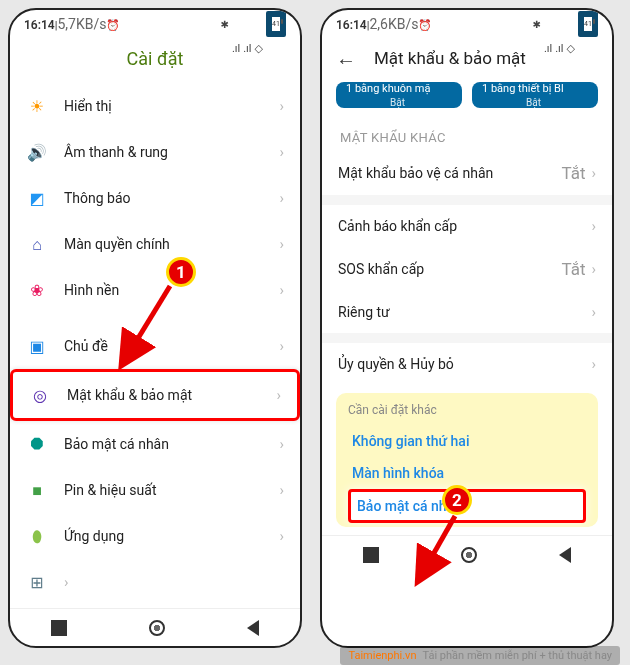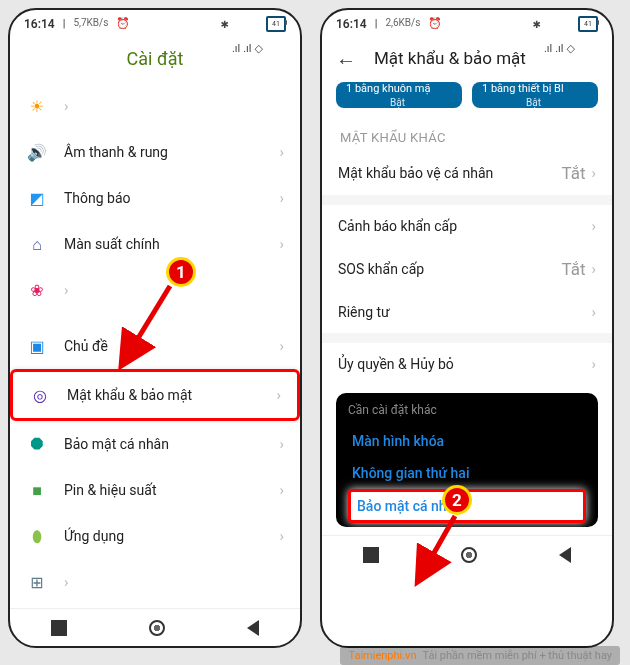--- a/index.html
+++ b/index.html
@@ -30,30 +30,30 @@
   }
   .statusbar {
     height: 28px;
     display: flex;
     align-items: center;
     justify-content: space-between;
     padding: 0 14px;
     font-size: 11px;
     color: #333;
   }
-  .sb-left { display: flex; gap: 8px; align-items: flex-start; }
+  .sb-left { display: flex; gap: 0; align-items: flex-end; }
   .sb-left .time { font-weight: 600; font-size: 12px; }
-  .sb-left .net { font-size: 10px; color: #666; }
+  .sb-left .net { font-size: 14px; color: #666; }
   .sb-left .alarm { color: #f39c12; font-size: 11px; }
   .sb-right { display: flex; gap: 3px; align-items: center; font-size: 11px; color: #444; }
   .sb-right .bt { font-size: 10px; }
   .sb-right .sig, .sb-right .wifi { font-size: 11px; margin-top: 48px; }
   .sb-right .batt {
     display: inline-flex; align-items: center;
-    border: 2px solid #0c4a6e; width: 20px; height: 16px; border-radius: 2px;
+    border: 6px solid #0c4a6e; width: 20px; height: 26px; border-radius: 2px;
     position: relative; font-size: 7px; justify-content: center; color:#333;text-align:center;
   }
   .sb-right .batt::after{content:"";position:absolute;right:-3px;top:2px;width:2px;height:5px;background:#555;border-radius:1px;}
   .title-area {
     text-align: center;
     padding: 10px 0 14px;
     font-size: 18px;
     color: #4d7c0f;
   }
   .title-area2 {
@@ -95,21 +95,21 @@
   }
   .card .sub { opacity:.85; margin-top:2px; font-size:10px;margin-left:44px;}
   .sect-h {
     padding: 12px 18px 6px;
     font-size: 13px;
     color:#999;
     letter-spacing:.3px;
   }
   .divider { height:10px; background:#f5f5f5; }
   .more-box {
-    margin: 8px 14px; background:#000000; border-radius:10px;
+    margin: 8px 14px; background:#fef9c3; border-radius:10px;
     padding: 10px 12px 4px;
   }
   .more-box .hdr { font-size:12px; color:#888; margin-bottom:8px;}
   .more-box .link { font-size:14px; padding:8px 4px; color:#1e88e5; font-weight:500;}
   .more-box .link.sel {
     border: 3px solid #f00; border-radius:4px;
     box-shadow: 0 0 10px rgba(255,255,255,.9);
     background:#fff; padding:6px 6px;
   }
   .navbar {
@@ -165,39 +165,41 @@
         <span class="sig">.ıl</span>
         <span class="sig">.ıl</span>
         <span class="wifi">◇</span>
         <span class="batt">41</span>
       </div>
     </div>
     <div class="title-area">Cài đặt</div>
     <div class="list" id="p1list">
         <div class="row">
           <span class="icon c-orange">☀</span>
+    <span class="label">Hiển thị</span>
     <span class="chev">›</span>
         </div>
         <div class="row">
           <span class="icon c-green">🔊</span>
     <span class="label">Âm thanh &amp; rung</span>
     <span class="chev">›</span>
         </div>
         <div class="row">
           <span class="icon c-blue">◩</span>
     <span class="label">Thông báo</span>
     <span class="chev">›</span>
         </div>
         <div class="row">
           <span class="icon c-blue2">⌂</span>
-    <span class="label">Màn suất chính</span>
+    <span class="label">Màn quyền chính</span>
     <span class="chev">›</span>
         </div>
         <div class="row">
           <span class="icon c-pink">❀</span>
+    <span class="label">Hình nền</span>
     <span class="chev">›</span>
         </div>
         <div style="height: 10px;"></div>
         <div class="row">
           <span class="icon c-cyan">▣</span>
     <span class="label">Chủ đề</span>
     <span class="chev">›</span>
         </div>
         <div class="row highlight-box">
           <span class="icon c-indigo">◎</span>
@@ -291,22 +293,22 @@
     <div id="rows3">
         <div class="row">
           <span class="label">Ủy quyền &amp; Hủy bỏ</span>
 
       <span class="chev">›</span>
         </div>
       </div>
     <div class="more-box">
       <div class="hdr">Cần cài đặt khác</div>
       <div id="links">
+          <div class="link">Không gian thứ hai</div>
           <div class="link">Màn hình khóa</div>
-          <div class="link">Không gian thứ hai</div>
           <div class="link sel">Bảo mật cá nhân</div>
         </div>
     </div>
     <div class="navbar">
       <span class="nb sq"></span>
       <span class="nb circ"></span>
       <span class="nb tri"></span>
     </div>
   </div>
 

